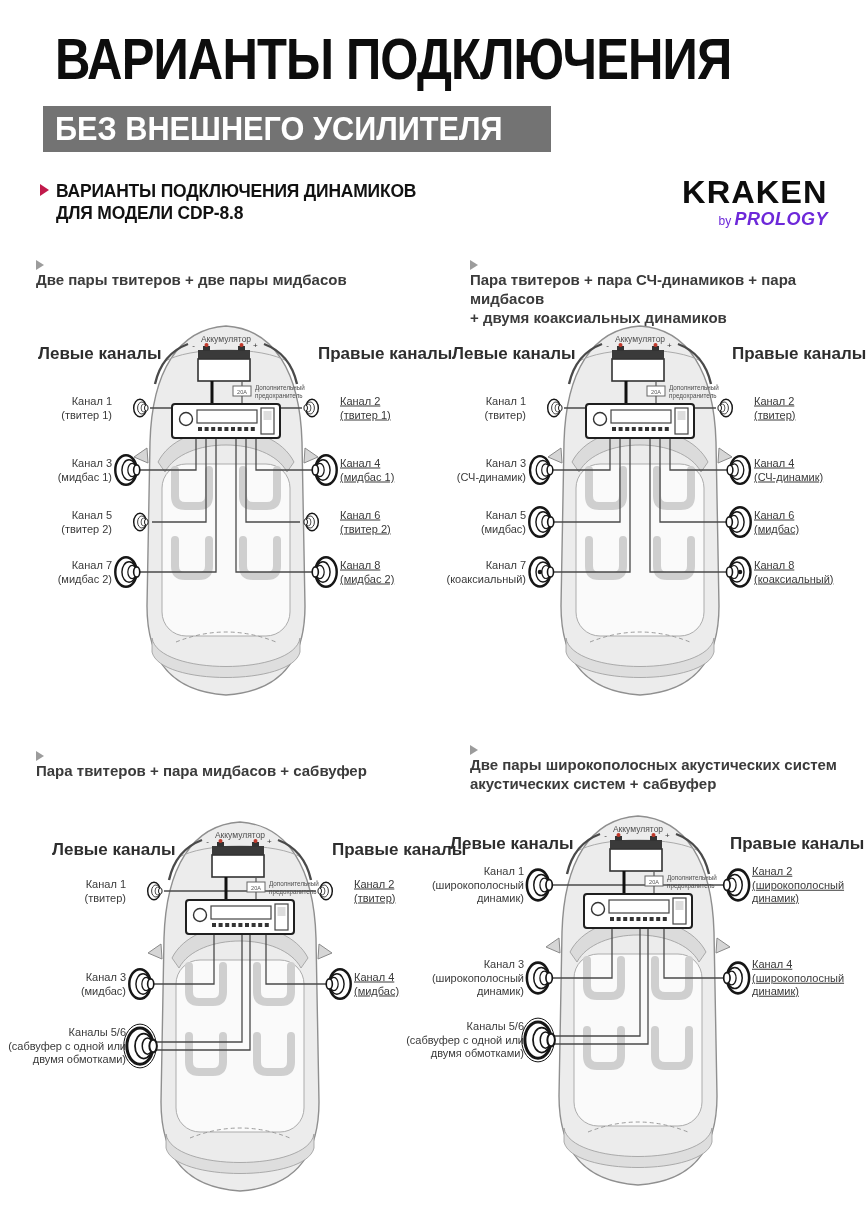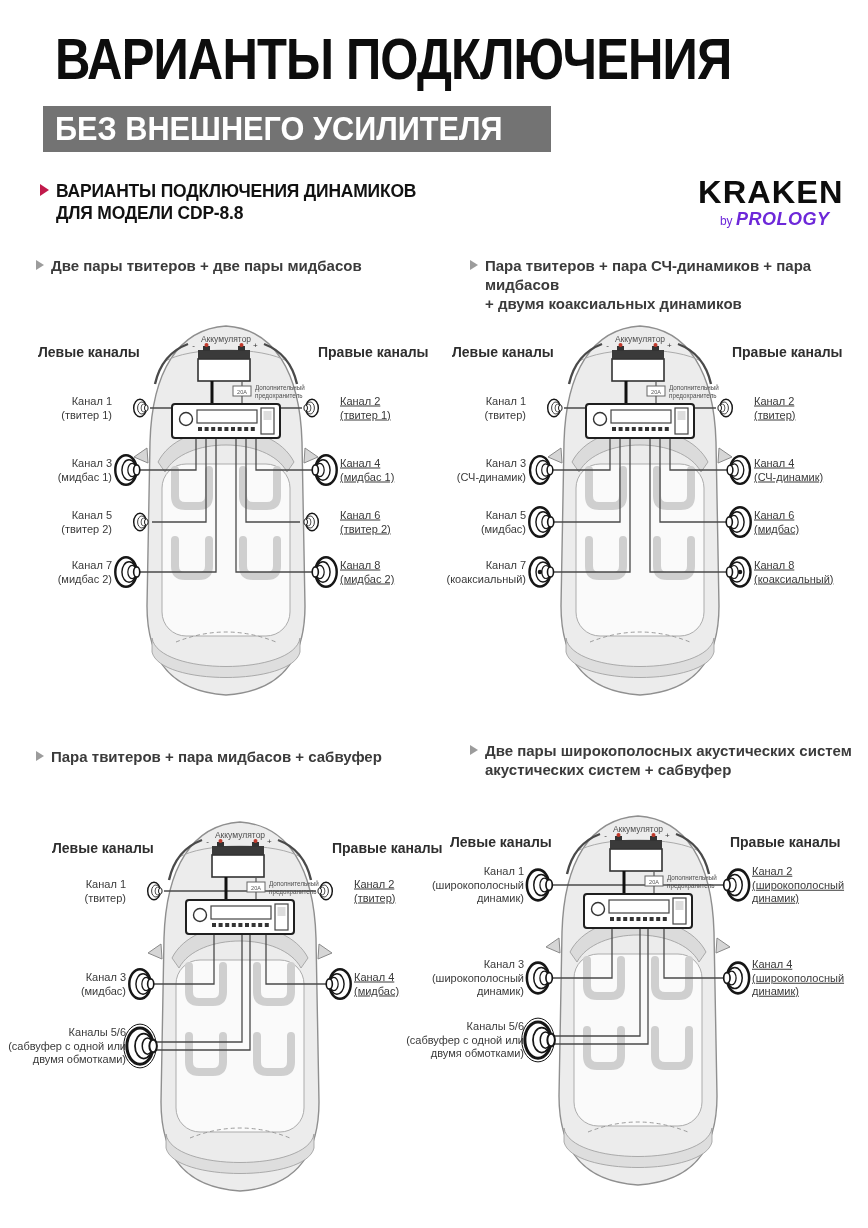--- a/index.html
+++ b/index.html
@@ -9,33 +9,33 @@
   #page-title{position:absolute;left:55px;top:26px;margin:0;font-size:57px;font-weight:700;
       letter-spacing:-1px;color:#0d0d0d;transform:scaleX(.86);transform-origin:left top;white-space:nowrap;}
   #banner{position:absolute;left:43px;top:106px;height:46px;width:508px;line-height:46px;
       padding:0 12px;box-sizing:border-box;color:#fff;font-size:33px;font-weight:700;white-space:nowrap;}
   #banner .sq{display:inline-block;transform:scaleX(.93);transform-origin:left center;}
   #section-row{position:absolute;left:40px;top:180px;display:flex;}
   .red-tri{width:0;height:0;border-left:9px solid #C11A4B;border-top:6px solid transparent;
       border-bottom:6px solid transparent;margin:4px 7px 0 0;}
   #section-title{margin:0;font-size:18px;font-weight:700;line-height:22px;color:#111;
       letter-spacing:-.2px;transform:scaleX(.97);transform-origin:left top;white-space:nowrap;}
-  #brand{position:absolute;right:24px;top:178px;text-align:center;}
+  #brand{position:absolute;right:40px;top:178px;text-align:right;}
   #logo-kraken{font-size:31px;font-weight:700;letter-spacing:1px;color:#0d0d0d;line-height:30px;
       transform:scaleX(1.05);transform-origin:right top;}
   #logo-sub{font-size:12px;color:#6d28d9;margin-top:1px;}
   #logo-sub .prology{font-size:18px;font-weight:700;font-style:italic;letter-spacing:.5px;}
   
   .quadrant{position:absolute;width:434px;height:485px;}
   .q-title{position:absolute;left:36px;top:6px;margin:0;display:flex;font-size:15px;font-weight:600;
-      line-height:19px;color:#3b3b3b;padding-right:4px;}
+      line-height:19px;color:#3b3b3b;padding-right:4px;flex-direction:column;}
   .gray-tri{flex:none;width:0;height:0;border-left:8px solid #9c9c9c;border-top:5px solid transparent;
       border-bottom:5px solid transparent;margin:4px 7px 0 0;}
   .car-svg{position:absolute;}
-  .side-label{position:absolute;font-size:14px;font-weight:700;color:#2e2e2e;white-space:nowrap;}
+  .side-label{position:absolute;font-size:17px;font-weight:700;color:#2e2e2e;white-space:nowrap;}
   .ch-label{position:absolute;font-size:11px;line-height:13.5px;color:#3a3a3a;transform:translateY(-50%);}
   .ch-label.left{text-align:right;width:124px;}
   .ch-label.right{text-align:left;width:130px;text-decoration:underline;}
 </style>
 </head>
 <body>
 
 <h1 id="page-title">ВАРИАНТЫ ПОДКЛЮЧЕНИЯ</h1>
 
 <div id="banner" style="background: #737373;">

